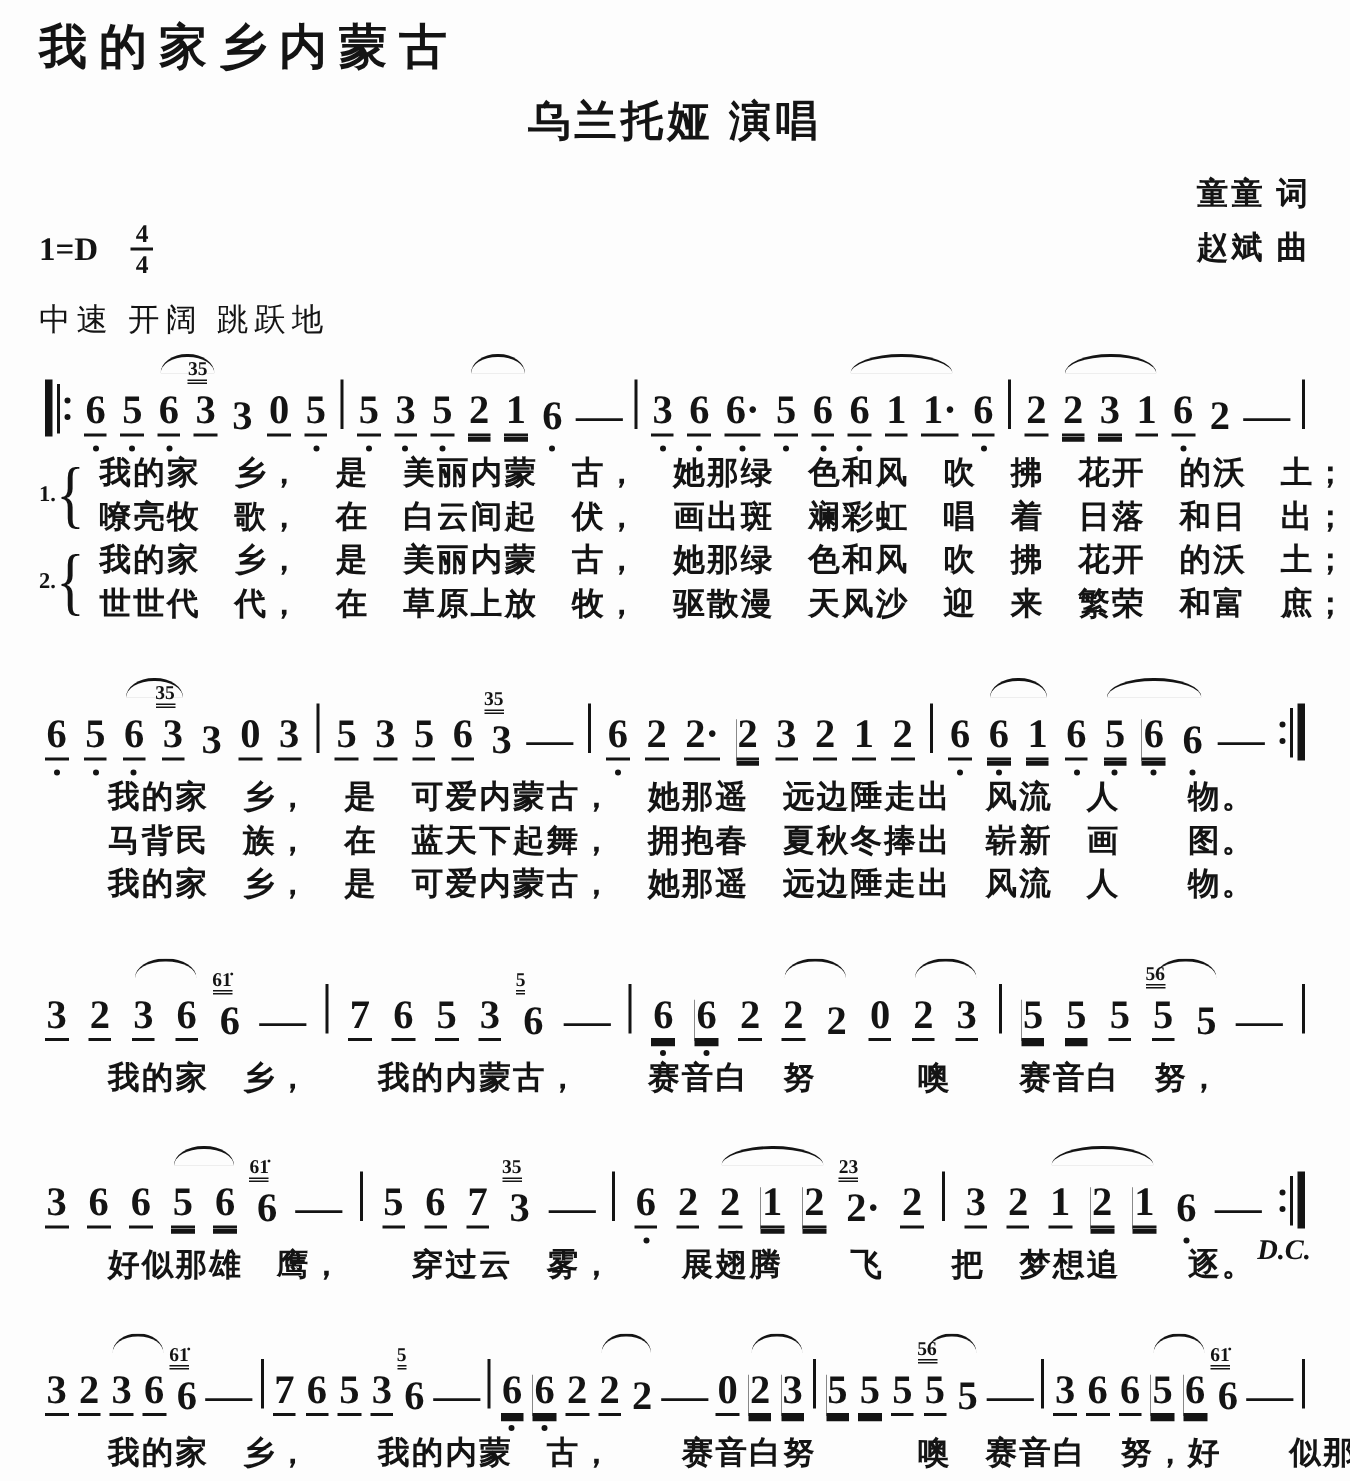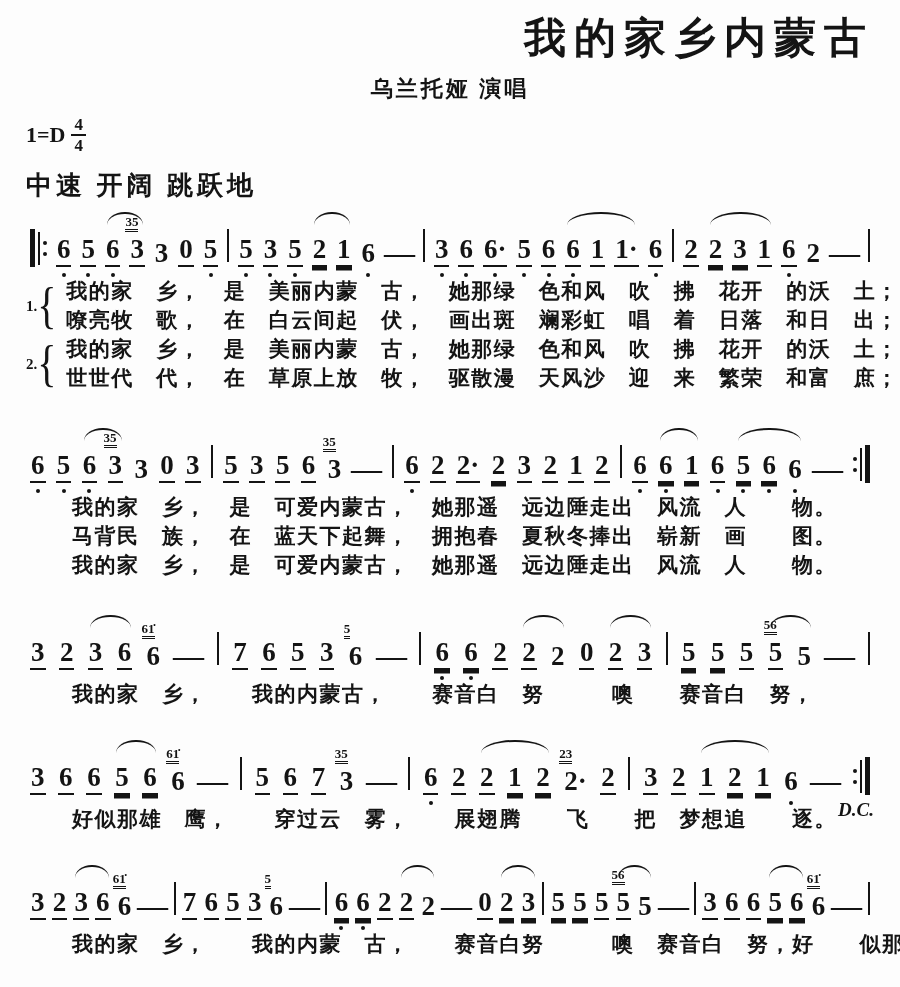--- a/index.html
+++ b/index.html
@@ -1,25 +1,25 @@
 <!DOCTYPE html>
 <html><head>
 <meta charset="utf-8">
 <style>
   html,body{margin:0;padding:0;width:900px;height:987px;overflow:hidden;background:#fdfdfd;color:#141414;}
   .sheet{width:900px;height:987px;box-sizing:border-box;padding:10px 26px 0;font-family:"Liberation Serif","DejaVu Serif",serif;}
   
-  .title{text-align:right;font-size:42px;font-weight:900;letter-spacing:8px;font-family:"DejaVu Sans","Liberation Sans",sans-serif;}
-  .subtitle{text-align:center;font-size:22px;font-weight:700;margin-top:8px;letter-spacing:3px;}
+  .title{text-align:left;font-size:32px;font-weight:900;letter-spacing:8px;font-family:"DejaVu Sans","Liberation Sans",sans-serif;}
+  .subtitle{text-align:center;font-size:28px;font-weight:700;margin-top:8px;letter-spacing:3px;}
   .head-row{display:flex;justify-content:space-between;align-items:flex-start;margin-top:12px;}
-  .key-line{display:flex;align-items:center;gap:6px;font-size:22px;font-weight:700;}
+  .key-line{display:flex;align-items:center;gap:22px;font-size:22px;font-weight:700;margin-top:35px;}
   .ts{display:inline-flex;flex-direction:column;align-items:center;line-height:1;font-size:17px;font-weight:700;}
   .ts .tsn{border-bottom:2px solid #141414;padding:0 3px 1px;}
   .ts .tsd{padding:1px 3px 0;}
-  .tempo{font-size:26px;font-weight:700;margin-top:14px;letter-spacing:4px;}
+  .tempo{font-size:21px;font-weight:400;margin-top:14px;letter-spacing:4px;}
   .credits{text-align:right;font-size:21px;font-weight:700;line-height:1.7;letter-spacing:2px;}
   
   .music-row{display:flex;justify-content:space-between;align-items:flex-end;position:relative;padding:26px 4px 10px;font-size:27px;font-weight:700;}
   .tok{position:relative;display:inline-block;text-align:center;line-height:1;}
   .n{display:inline-block;line-height:1;padding:0 1px;}
   .u1{border-bottom:2.5px solid #141414;padding-bottom:2px;}
   .u2{border-bottom:2.5px solid #141414;padding-bottom:2px;box-shadow:0 3.5px 0 #141414;}
   .db{position:absolute;left:50%;transform:translateX(-50%);bottom:-10px;width:4px;height:4px;border-radius:50%;background:#141414;}
   .grace{position:absolute;top:-21px;left:-4px;font-size:13px;font-weight:700;line-height:1;border-bottom:3px double #141414;padding-bottom:1px;white-space:nowrap;}
   .slur{position:absolute;top:9px;height:11px;border-top:2.5px solid #141414;border-radius:50% 50% 0 0/100% 100% 0 0;}
@@ -50,20 +50,24 @@
     <div>
       <div class="key-line">
         <span>1=D</span>
         <span class="ts">
           <span class="tsn">4</span>
           <span class="tsd">4</span>
         </span>
       </div>
       <div class="tempo">中速 开阔 跳跃地</div>
     </div>
+    <div class="credits">
+      <div>童童 词</div>
+      <div>赵斌 曲</div>
+    </div>
   </div>
   <div id="score">
       <div class="sys gap1">
         <div class="music-row">
           <span class="tok rgrp">
             <i class="bthick"></i>
             <i class="bline"></i>
             <span class="rdots">
               <i></i>
               <i></i>

